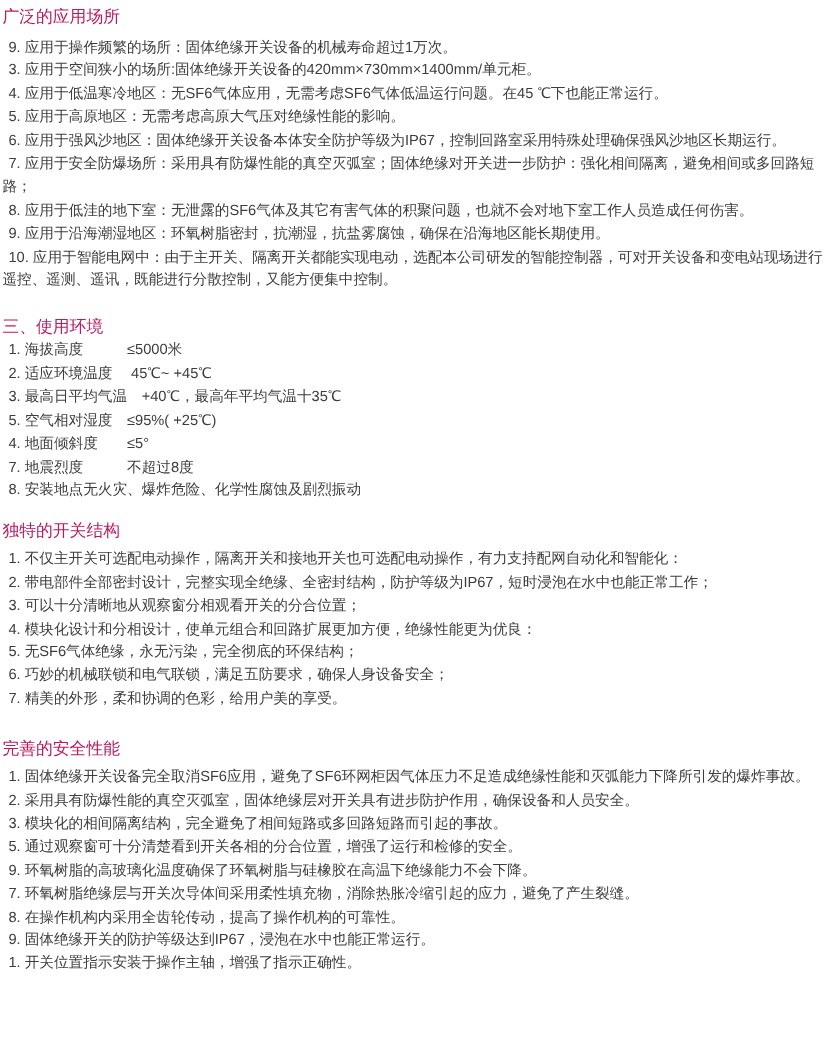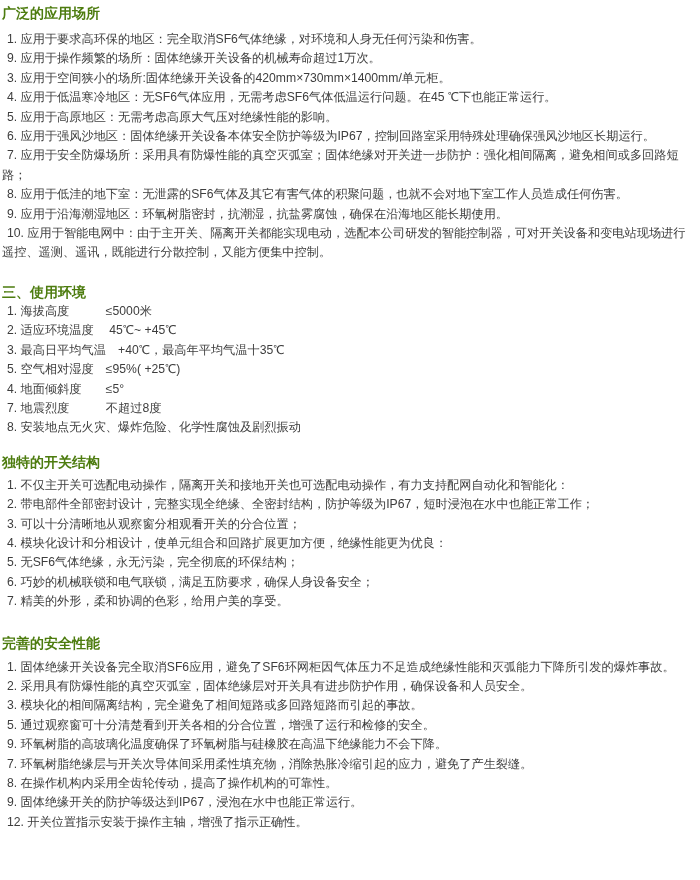--- a/index.html
+++ b/index.html
@@ -14,22 +14,22 @@
     box-sizing: border-box;
     padding: 5px 8px 0 2px;
     background: #ffffff;
     font-family: "Liberation Sans", sans-serif;
     overflow: hidden;
   }
   .section-heading {
     margin: 0;
     font-size: 14px;
     line-height: 17px;
-    font-weight: 700;
-    color: #4d7c0f;
+    font-weight: 400;
+    color: #be185d;
     white-space: pre-wrap;
   }
   .section-heading.s1 { margin: 0 0 8px 0; }
   .section-heading.s2 { margin: 21px 0 1px 0; }
   .section-heading.s3 { margin: 16px 0 5px 0; }
   .section-heading.s4 { margin: 23px 0 6px 0; }
   .item {
     margin: 0;
     font-size: 12.2px;
     line-height: 19.4px;
@@ -38,21 +38,20 @@
     text-indent: 5px;
     word-break: break-all;
   }
 </style>
 </head>
 <body>
 
 <div class="page">
 
   <h2 class="section-heading s1">广泛的应用场所</h2>
-  <p class="item">1. 应用于要求高环保的地区：完全取消SF6气体绝缘，对环境和人身无任何污染和伤害。</p>
   <p class="item">9. 应用于操作频繁的场所：固体绝缘开关设备的机械寿命超过1万次。</p>
   <p class="item">3. 应用于空间狭小的场所:固体绝缘开关设备的420mm×730mm×1400mm/单元柜。</p>
   <p class="item">4. 应用于低温寒冷地区：无SF6气体应用，无需考虑SF6气体低温运行问题。在45 ℃下也能正常运行。</p>
   <p class="item">5. 应用于高原地区：无需考虑高原大气压对绝缘性能的影响。</p>
   <p class="item">6. 应用于强风沙地区：固体绝缘开关设备本体安全防护等级为IP67，控制回路室采用特殊处理确保强风沙地区长期运行。</p>
   <p class="item">7. 应用于安全防爆场所：采用具有防爆性能的真空灭弧室；固体绝缘对开关进一步防护：强化相间隔离，避免相间或多回路短
 路；</p>
   <p class="item">8. 应用于低洼的地下室：无泄露的SF6气体及其它有害气体的积聚问题，也就不会对地下室工作人员造成任何伤害。</p>
   <p class="item">9. 应用于沿海潮湿地区：环氧树脂密封，抗潮湿，抗盐雾腐蚀，确保在沿海地区能长期使用。</p>
   <p class="item">10. 应用于智能电网中：由于主开关、隔离开关都能实现电动，选配本公司研发的智能控制器，可对开关设备和变电站现场进行
@@ -78,15 +77,15 @@
 
   <h2 class="section-heading s4">完善的安全性能</h2>
   <p class="item">1. 固体绝缘开关设备完全取消SF6应用，避免了SF6环网柜因气体压力不足造成绝缘性能和灭弧能力下降所引发的爆炸事故。</p>
   <p class="item">2. 采用具有防爆性能的真空灭弧室，固体绝缘层对开关具有进步防护作用，确保设备和人员安全。</p>
   <p class="item">3. 模块化的相间隔离结构，完全避免了相间短路或多回路短路而引起的事故。</p>
   <p class="item">5. 通过观察窗可十分清楚看到开关各相的分合位置，增强了运行和检修的安全。</p>
   <p class="item">9. 环氧树脂的高玻璃化温度确保了环氧树脂与硅橡胶在高温下绝缘能力不会下降。</p>
   <p class="item">7. 环氧树脂绝缘层与开关次导体间采用柔性填充物，消除热胀冷缩引起的应力，避免了产生裂缝。</p>
   <p class="item">8. 在操作机构内采用全齿轮传动，提高了操作机构的可靠性。</p>
   <p class="item">9. 固体绝缘开关的防护等级达到IP67，浸泡在水中也能正常运行。</p>
-  <p class="item">12. 开关位置指示安装于操作主轴，增强了指示正确性。</p>
+  <p class="item">1. 开关位置指示安装于操作主轴，增强了指示正确性。</p>
 
 </div>
 
 </body></html>

